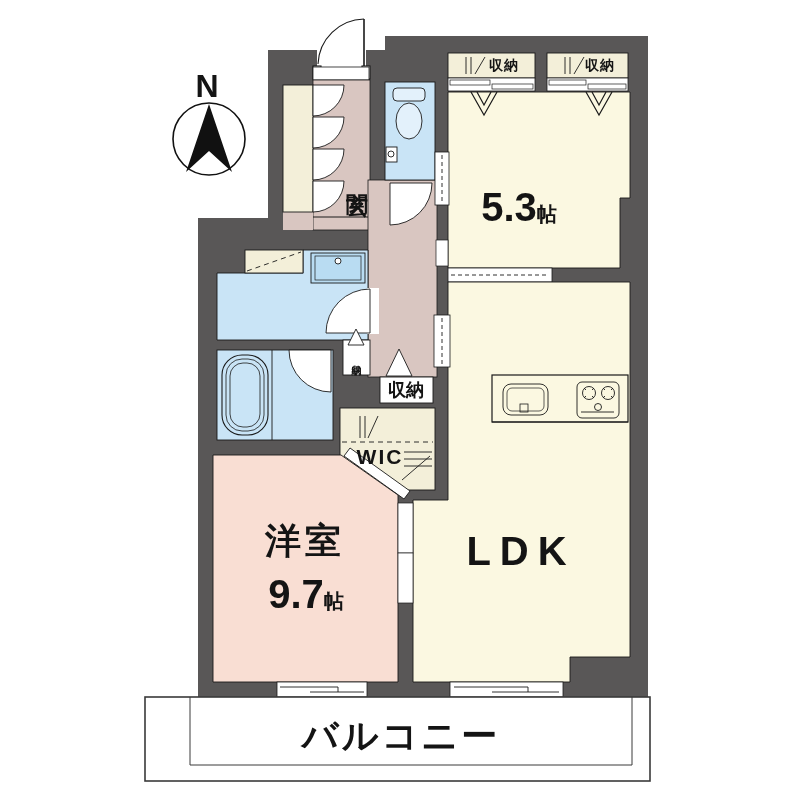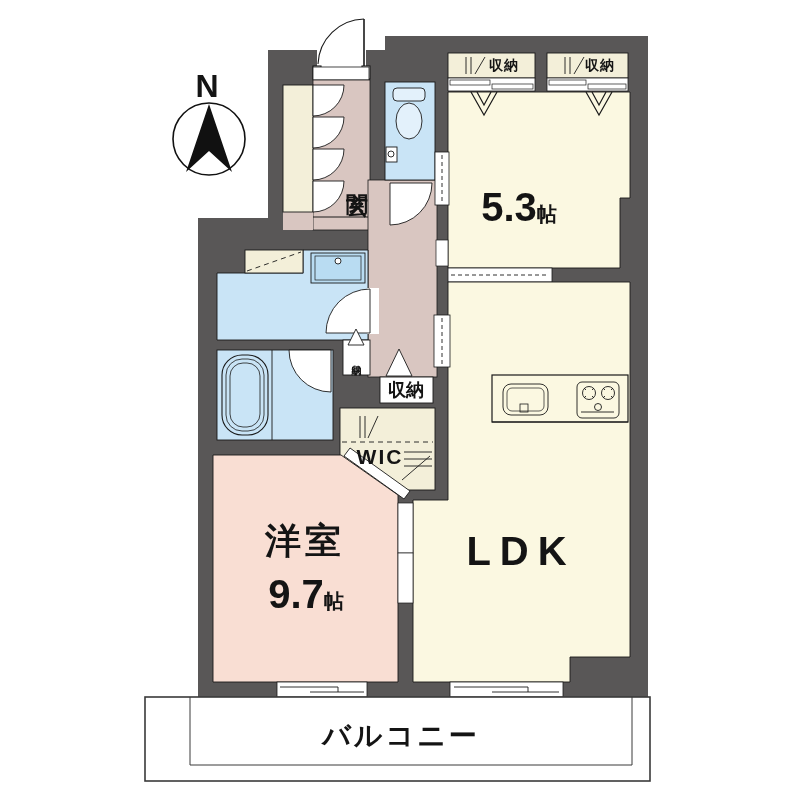--- a/index.html
+++ b/index.html
@@ -21,21 +21,21 @@
   .compass-n{font-size:32px;font-weight:bold;}
   .room-name-lg{font-size:36px;letter-spacing:4px;}
   .room-name-ldk{font-size:40px;letter-spacing:9px;font-weight:600;}
   .size-lbl .size-num{font-size:40px;font-weight:600;}
   .size-lbl .size-unit{font-size:20px;font-weight:600;}
   .closet-lbl{font-size:14px;font-weight:600;letter-spacing:1px;}
   .closet-lbl-sm{font-size:10px;font-weight:600;}
   .closet-lbl-md{font-size:18px;font-weight:600;}
   .wic-lbl{font-size:21px;letter-spacing:2px;font-weight:600;}
   .genkan-lbl{font-size:22px;font-weight:600;letter-spacing:2px;}
-  .balcony-lbl{font-size:28px;letter-spacing:3px;font-weight:600;}
+  .balcony-lbl{font-size:36px;letter-spacing:3px;font-weight:600;}
 </style>
 </head>
 <body>
 
 <div id="stage">
 
 <svg id="plan-svg" width="800" height="800" viewBox="0 0 800 800">
 
   <path d="M268,50 H385 V36 H648 V697 H198 V218 H268 Z" fill="#595757"></path>
 

